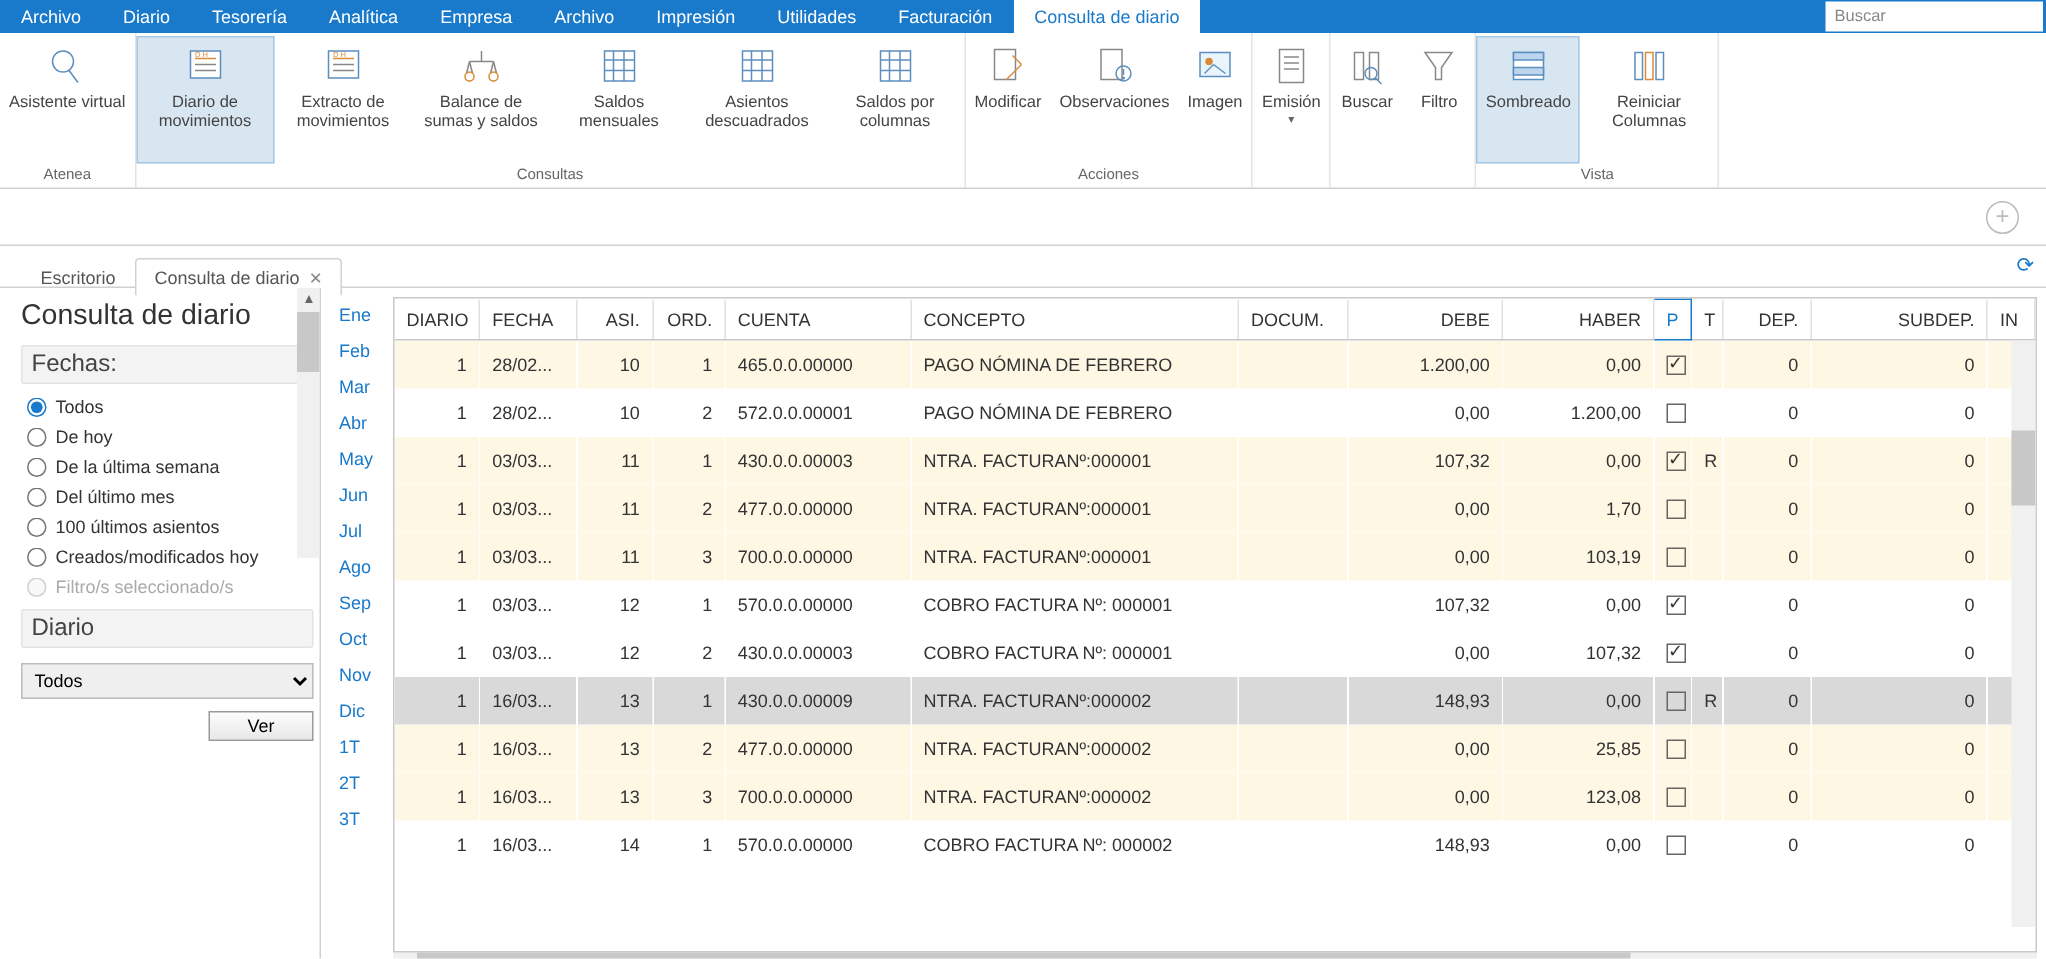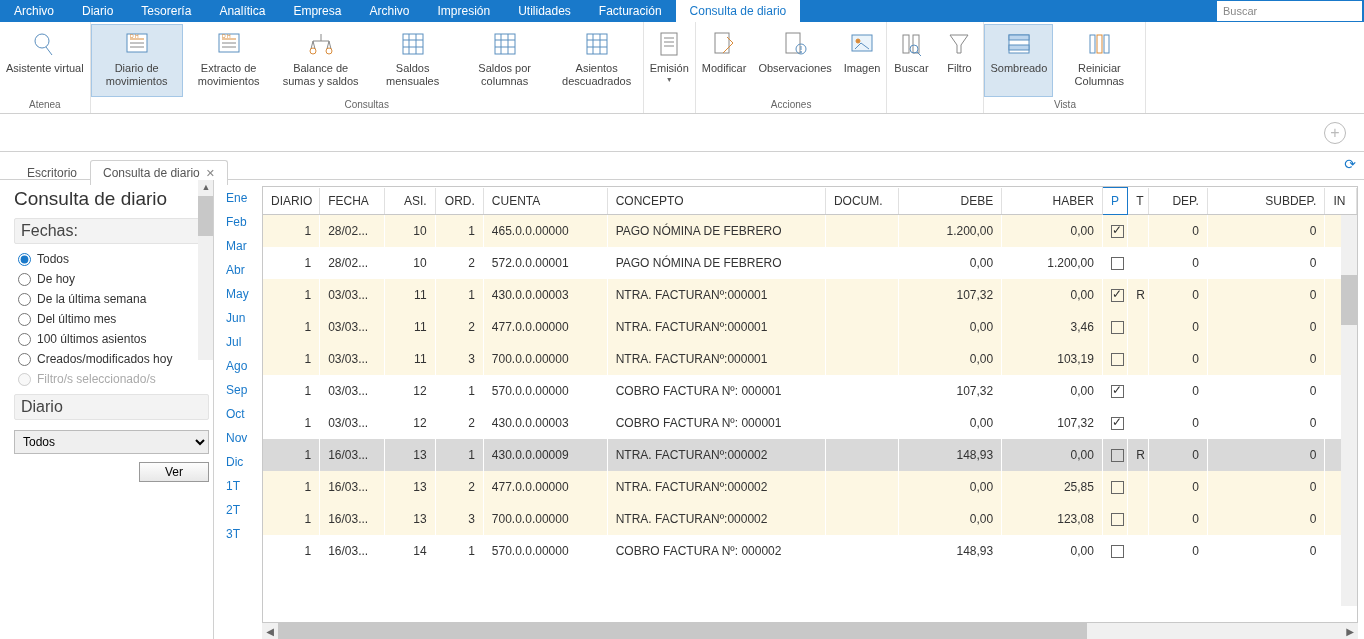--- a/index.html
+++ b/index.html
@@ -3,21 +3,21 @@
 <meta charset="utf-8">
 <style>
 * { box-sizing: border-box; margin: 0; padding: 0; }
 body { font-family: "Segoe UI", Tahoma, sans-serif; font-size: 12px; color: #333; background: #fff; overflow: hidden; width: 1364px; height: 639px; }
 .menubar { display: flex; height: 22px; background: #1979ca; color: #fff; align-items: stretch; }
 .menubar .menu-item { padding: 3px 14px; cursor: pointer; font-size: 12px; display: flex; align-items: center; }
 .menubar .menu-item.active { background: #fff; color: #1979ca; }
 .menubar .spacer { flex: 1; }
 .menubar .search-box { background: #fff; width: 145px; margin: 1px 2px 1px 0; padding: 1px 6px; color: #888; font-size: 11px; display:flex; align-items:center; }
 
-.ribbon { display: flex; height: 92px; border-bottom: 1px solid #d0d0d0; background: #fff; }
+.ribbon { display: flex; height: 104px; border-bottom: 1px solid #d0d0d0; background: #fff; }
 .ribbon-group { display: flex; flex-direction: column; align-items: stretch; padding: 2px 0 0 0; border-right: 1px solid #e3e3e3; }
 .ribbon-group-items { display: flex; flex: 1; }
 .ribbon-group-label { font-size: 10px; color: #666; text-align: center; padding: 2px 0 3px; }
 .ribbon-btn { display: flex; flex-direction: column; align-items: center; justify-content: flex-start; padding: 4px 6px 0; cursor: pointer; text-align: center; min-width: 48px; }
 .ribbon-btn.active { background: #d8e6f2; border: 1px solid #a5c7e6; padding: 3px 5px 0; }
 .ribbon-btn .ri-icon { width: 32px; height: 32px; display: flex; align-items: center; justify-content: center; margin-bottom: 2px; }
 .ribbon-btn .ri-label { font-size: 11px; line-height: 13px; color: #444; max-width: 80px; }
 
 .toolbar-strip { height: 38px; border-bottom: 1px solid #d0d0d0; display:flex; align-items:center; justify-content:flex-end; padding-right:18px;}
 .plus-circle { width:22px; height:22px; border:1px solid #bbb; border-radius:50%; color:#bbb; display:flex; align-items:center; justify-content:center; font-size:16px;}
@@ -156,90 +156,90 @@
         <div class="ribbon-btn">
           <div class="ri-icon">
             <svg width="30" height="30" viewBox="0 0 30 30">
               <rect x="5" y="5" width="20" height="20" stroke="#5b8fbf" fill="none"></rect>
               <line x1="5" y1="11" x2="25" y2="11" stroke="#5b8fbf"></line>
               <line x1="11" y1="5" x2="11" y2="25" stroke="#5b8fbf"></line>
               <line x1="18" y1="5" x2="18" y2="25" stroke="#5b8fbf"></line>
               <line x1="5" y1="18" x2="25" y2="18" stroke="#5b8fbf"></line>
             </svg>
           </div>
-          <div class="ri-label">Saldos por columnas</div>
+          <div class="ri-label">Asientos descuadrados</div>
         </div>
         <div class="ribbon-btn">
           <div class="ri-icon">
             <svg width="30" height="30" viewBox="0 0 30 30">
               <rect x="5" y="5" width="20" height="20" stroke="#5b8fbf" fill="none"></rect>
               <line x1="5" y1="11" x2="25" y2="11" stroke="#5b8fbf"></line>
               <line x1="11" y1="5" x2="11" y2="25" stroke="#5b8fbf"></line>
               <line x1="18" y1="5" x2="18" y2="25" stroke="#5b8fbf"></line>
               <line x1="5" y1="18" x2="25" y2="18" stroke="#5b8fbf"></line>
             </svg>
           </div>
-          <div class="ri-label">Asientos descuadrados</div>
+          <div class="ri-label">Saldos por columnas</div>
         </div>
       </div>
       <div class="ribbon-group-label">Consultas</div>
+    </div>
+    <div class="ribbon-group">
+      <div class="ribbon-group-items">
+        <div class="ribbon-btn">
+          <div class="ri-icon">
+            <svg width="30" height="30" viewBox="0 0 30 30">
+              <rect x="6" y="4" width="14" height="20" stroke="#888" fill="#fff"></rect>
+              <line x1="18" y1="8" x2="24" y2="14" stroke="#d98b3a"></line>
+              <line x1="24" y1="14" x2="14" y2="24" stroke="#d98b3a"></line>
+            </svg>
+          </div>
+          <div class="ri-label">Modificar</div>
+        </div>
+        <div class="ribbon-btn">
+          <div class="ri-icon">
+            <svg width="30" height="30" viewBox="0 0 30 30">
+              <rect x="6" y="4" width="14" height="20" stroke="#888" fill="#fff"></rect>
+              <circle cx="21" cy="20" r="5" stroke="#5b8fbf" fill="none"></circle>
+              <line x1="21" y1="17" x2="21" y2="21" stroke="#5b8fbf"></line>
+              <circle cx="21" cy="23" r="0.5" stroke="#5b8fbf" fill="#5b8fbf"></circle>
+            </svg>
+          </div>
+          <div class="ri-label">Observaciones</div>
+        </div>
+        <div class="ribbon-btn">
+          <div class="ri-icon">
+            <svg width="30" height="30" viewBox="0 0 30 30">
+              <rect x="5" y="6" width="20" height="16" stroke="#5b8fbf" fill="#eaf4fb"></rect>
+              <circle cx="11" cy="12" r="2" stroke="#d98b3a" fill="#d98b3a"></circle>
+              <line x1="8" y1="20" x2="14" y2="14" stroke="#5b8fbf"></line>
+              <line x1="14" y1="14" x2="22" y2="20" stroke="#5b8fbf"></line>
+            </svg>
+          </div>
+          <div class="ri-label">Imagen</div>
+        </div>
+      </div>
+      <div class="ribbon-group-label">Acciones</div>
     </div>
     <div class="ribbon-group">
       <div class="ribbon-group-items">
         <div class="ribbon-btn">
           <div class="ri-icon">
             <svg width="30" height="30" viewBox="0 0 30 30">
               <rect x="7" y="4" width="16" height="22" stroke="#888" fill="#fff"></rect>
               <line x1="10" y1="9" x2="20" y2="9" stroke="#888"></line>
               <line x1="10" y1="13" x2="20" y2="13" stroke="#888"></line>
               <line x1="10" y1="17" x2="20" y2="17" stroke="#888"></line>
             </svg>
           </div>
           <div class="ri-label">Emisión</div>
           <div style="font-size: 8px; color: rgb(102, 102, 102);">▾</div>
         </div>
       </div>
       <div class="ribbon-group-label"></div>
-    </div>
-    <div class="ribbon-group">
-      <div class="ribbon-group-items">
-        <div class="ribbon-btn">
-          <div class="ri-icon">
-            <svg width="30" height="30" viewBox="0 0 30 30">
-              <rect x="6" y="4" width="14" height="20" stroke="#888" fill="#fff"></rect>
-              <line x1="18" y1="8" x2="24" y2="14" stroke="#d98b3a"></line>
-              <line x1="24" y1="14" x2="14" y2="24" stroke="#d98b3a"></line>
-            </svg>
-          </div>
-          <div class="ri-label">Modificar</div>
-        </div>
-        <div class="ribbon-btn">
-          <div class="ri-icon">
-            <svg width="30" height="30" viewBox="0 0 30 30">
-              <rect x="6" y="4" width="14" height="20" stroke="#888" fill="#fff"></rect>
-              <circle cx="21" cy="20" r="5" stroke="#5b8fbf" fill="none"></circle>
-              <line x1="21" y1="17" x2="21" y2="21" stroke="#5b8fbf"></line>
-              <circle cx="21" cy="23" r="0.5" stroke="#5b8fbf" fill="#5b8fbf"></circle>
-            </svg>
-          </div>
-          <div class="ri-label">Observaciones</div>
-        </div>
-        <div class="ribbon-btn">
-          <div class="ri-icon">
-            <svg width="30" height="30" viewBox="0 0 30 30">
-              <rect x="5" y="6" width="20" height="16" stroke="#5b8fbf" fill="#eaf4fb"></rect>
-              <circle cx="11" cy="12" r="2" stroke="#d98b3a" fill="#d98b3a"></circle>
-              <line x1="8" y1="20" x2="14" y2="14" stroke="#5b8fbf"></line>
-              <line x1="14" y1="14" x2="22" y2="20" stroke="#5b8fbf"></line>
-            </svg>
-          </div>
-          <div class="ri-label">Imagen</div>
-        </div>
-      </div>
-      <div class="ribbon-group-label">Acciones</div>
     </div>
     <div class="ribbon-group">
       <div class="ribbon-group-items">
         <div class="ribbon-btn">
           <div class="ri-icon">
             <svg width="30" height="30" viewBox="0 0 30 30">
               <rect x="7" y="6" width="6" height="18" stroke="#888" fill="none"></rect>
               <rect x="17" y="6" width="6" height="18" stroke="#888" fill="none"></rect>
               <circle cx="18" cy="20" r="4" stroke="#5b8fbf" fill="none"></circle>
               <line x1="21" y1="23" x2="25" y2="27" stroke="#5b8fbf"></line>
@@ -448,21 +448,21 @@
             </tr>
             <tr class="y">
               <td class="num">1</td>
               <td>03/03...</td>
               <td class="num">11</td>
               <td class="num">2</td>
               <td>477.0.0.00000</td>
               <td>NTRA. FACTURANº:000001</td>
               <td></td>
               <td class="num">0,00</td>
-              <td class="num">3,46</td>
+              <td class="num">1,70</td>
               <td class="ctr"><span class="chk"></span></td>
               <td class="ctr"></td>
               <td class="num">0</td>
               <td class="num">0</td>
               <td></td>
             </tr>
             <tr class="y">
               <td class="num">1</td>
               <td>03/03...</td>
               <td class="num">11</td>

